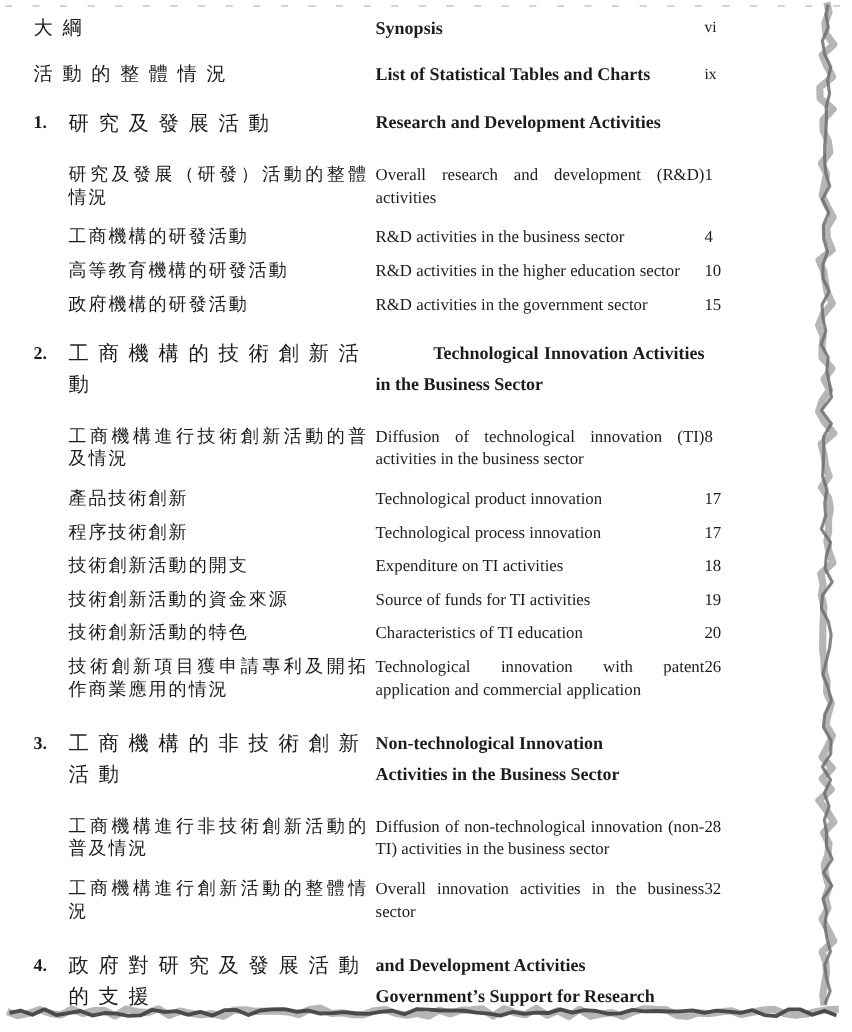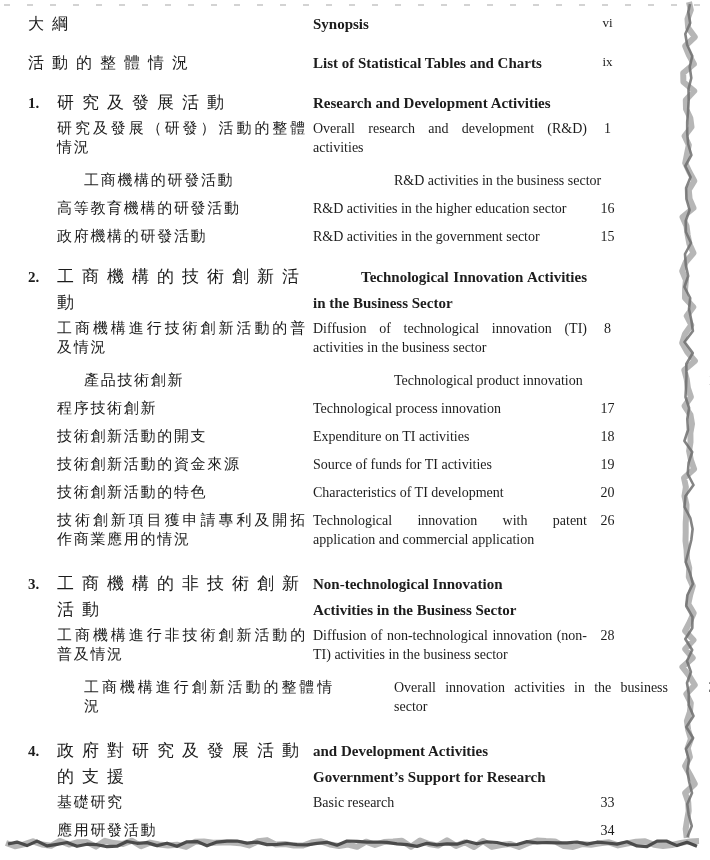--- a/index.html
+++ b/index.html
@@ -8,40 +8,40 @@
     font-family:"Liberation Serif","DejaVu Serif",serif;
     color:#1c1c1c;
   }
   .page{position:relative;width:710px;height:860px;box-sizing:border-box;
         padding:13px 0 0 28px;}
   .toc{width:600px;}
   .grid{display:grid;grid-template-columns:29px 250px 6px 274px 41px;align-items:start;}
   .c-num{grid-column:1;font-weight:bold;font-size:15px;line-height:26px;}
   .c-cn{grid-column:2;}
   .c-en{grid-column:4;}
-  .c-pg{grid-column:5;text-align:center;font-size:14px;line-height:19px;}
+  .c-pg{grid-column:5;text-align:left;font-size:14px;line-height:19px;}
   .c-cnwide{grid-column:1/3;}
 
   
   .front .c-cnwide{font-size:16px;letter-spacing:8px;line-height:22px;}
   .front .c-en{font-weight:bold;font-size:15px;line-height:22px;}
   .front .c-pg{font-size:13px;line-height:20px;}
   .front + .front{margin-top:17px;}
   .front + .sec{margin-top:16px;}
 
   
   .sec{margin-top:18px;}
   .sec .c-cn{font-size:17px;letter-spacing:8px;line-height:26px;text-align:justify;}
   .sec .c-en{font-weight:bold;font-size:15px;line-height:26px;}
   .sec .c-en .stretch{text-align:justify;text-align-last:justify;margin-left:48px;}
 
   
   .row{margin-top:9px;}
-  .sec + .row{margin-top:3px;}
-  .row[data-lines="2"] + .row{margin-top:14px;gap:27px;}
+  .sec + .row{margin-top:21px;}
+  .row[data-lines="2"] + .row{margin-top:14px;}
   .row[data-lines="2"] + .sec{margin-top:22px;}
   .row .c-cn{font-size:15px;letter-spacing:1.7px;line-height:19px;text-align:justify;}
   .row .c-en{font-size:14px;line-height:19px;text-align:justify;}
 
   #edges{position:absolute;left:0;top:0;width:710px;height:860px;pointer-events:none;}
 </style>
 </head>
 <body>
 
 <div class="page">
@@ -72,21 +72,21 @@
       <div class="c-pg">1</div>
     </div>
     <div class="grid row" data-lines="1">
       <div class="c-cn">工商機構的研發活動</div>
       <div class="c-en">R&amp;D activities in the business sector</div>
       <div class="c-pg">4</div>
     </div>
     <div class="grid row" data-lines="1">
       <div class="c-cn">高等教育機構的研發活動</div>
       <div class="c-en">R&amp;D activities in the higher education sector</div>
-      <div class="c-pg">16</div>
+      <div class="c-pg">10</div>
     </div>
     <div class="grid row" data-lines="1">
       <div class="c-cn">政府機構的研發活動</div>
       <div class="c-en">R&amp;D activities in the government sector</div>
       <div class="c-pg">15</div>
     </div>
 
     <div class="grid sec">
       <div class="c-num">2.</div>
       <div class="c-cn">工商機構的技術創新活動</div>
@@ -116,21 +116,21 @@
       <div class="c-en">Expenditure on TI activities</div>
       <div class="c-pg">18</div>
     </div>
     <div class="grid row" data-lines="1">
       <div class="c-cn">技術創新活動的資金來源</div>
       <div class="c-en">Source of funds for TI activities</div>
       <div class="c-pg">19</div>
     </div>
     <div class="grid row" data-lines="1">
       <div class="c-cn">技術創新活動的特色</div>
-      <div class="c-en">Characteristics of TI development</div>
+      <div class="c-en">Characteristics of TI education</div>
       <div class="c-pg">20</div>
     </div>
     <div class="grid row" data-lines="2">
       <div class="c-cn">技術創新項目獲申請專利及開拓作商業應用的情況</div>
       <div class="c-en">Technological innovation with patent application and commercial application</div>
       <div class="c-pg">26</div>
     </div>
 
     <div class="grid sec">
       <div class="c-num">3.</div>

